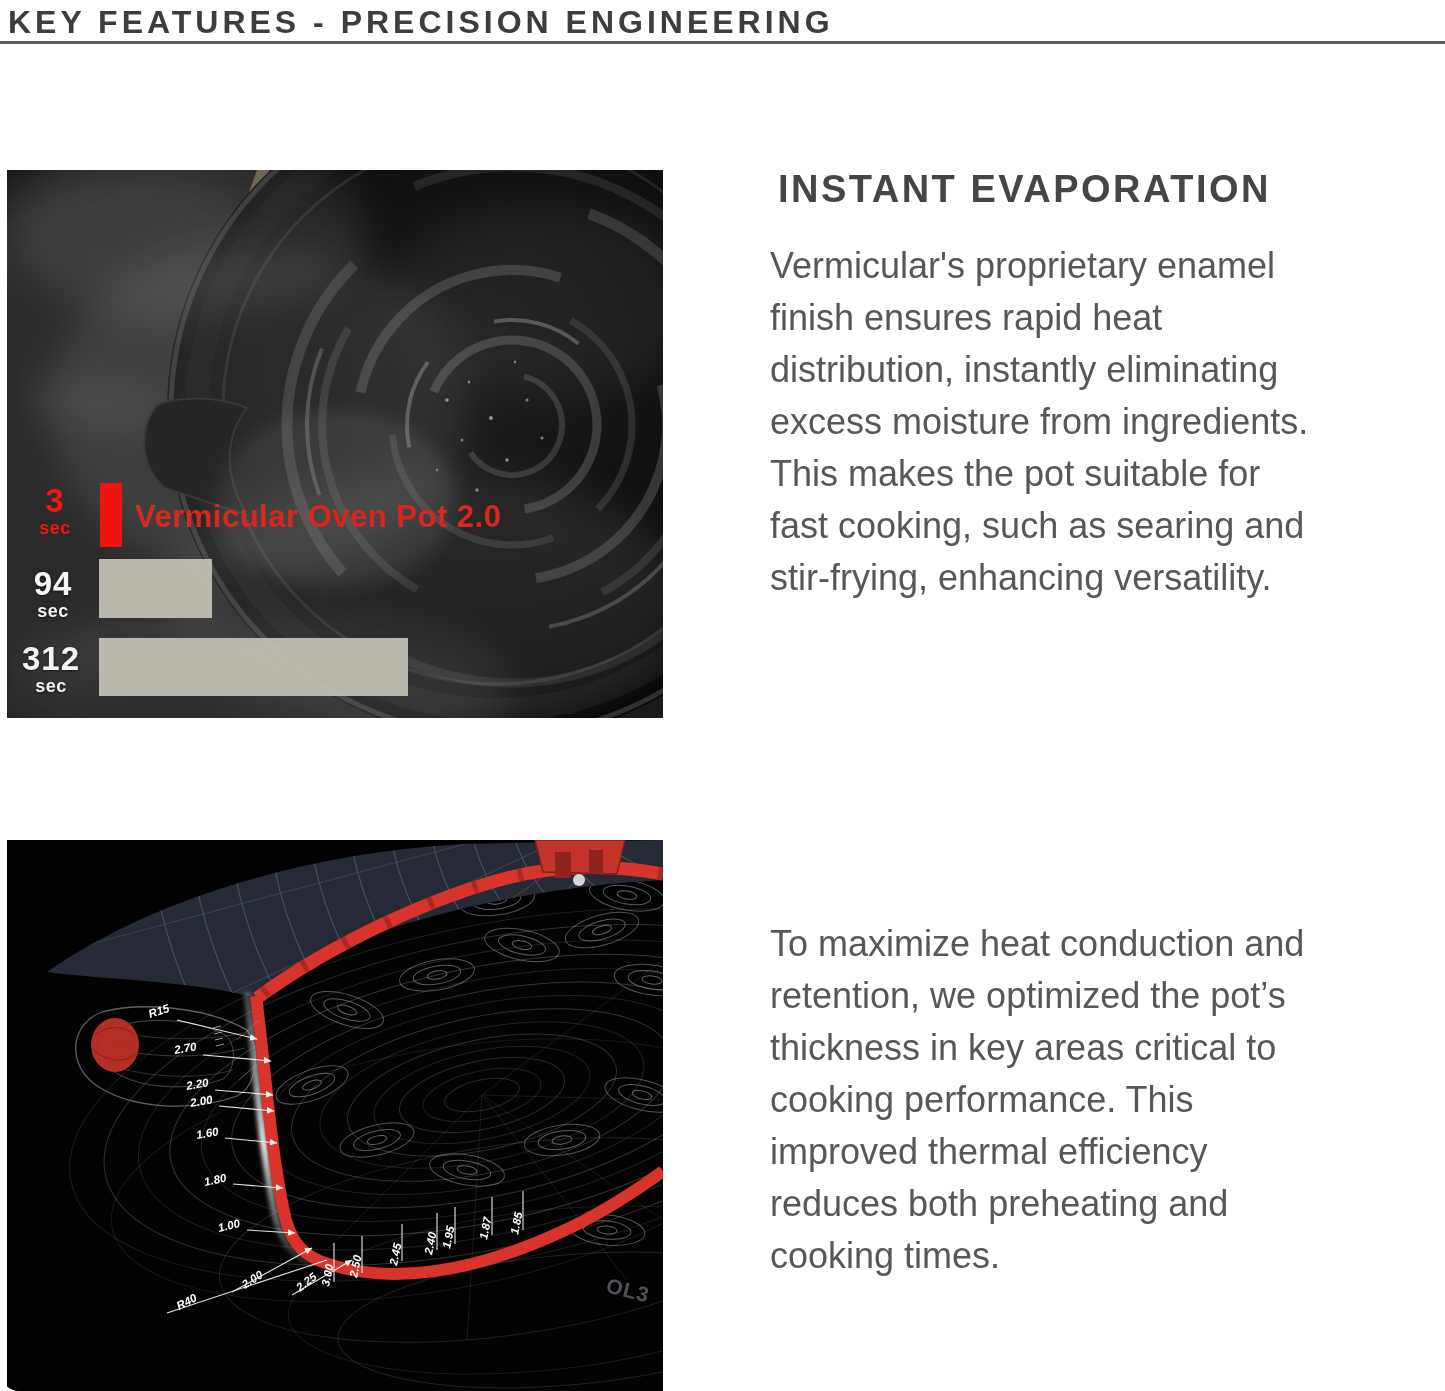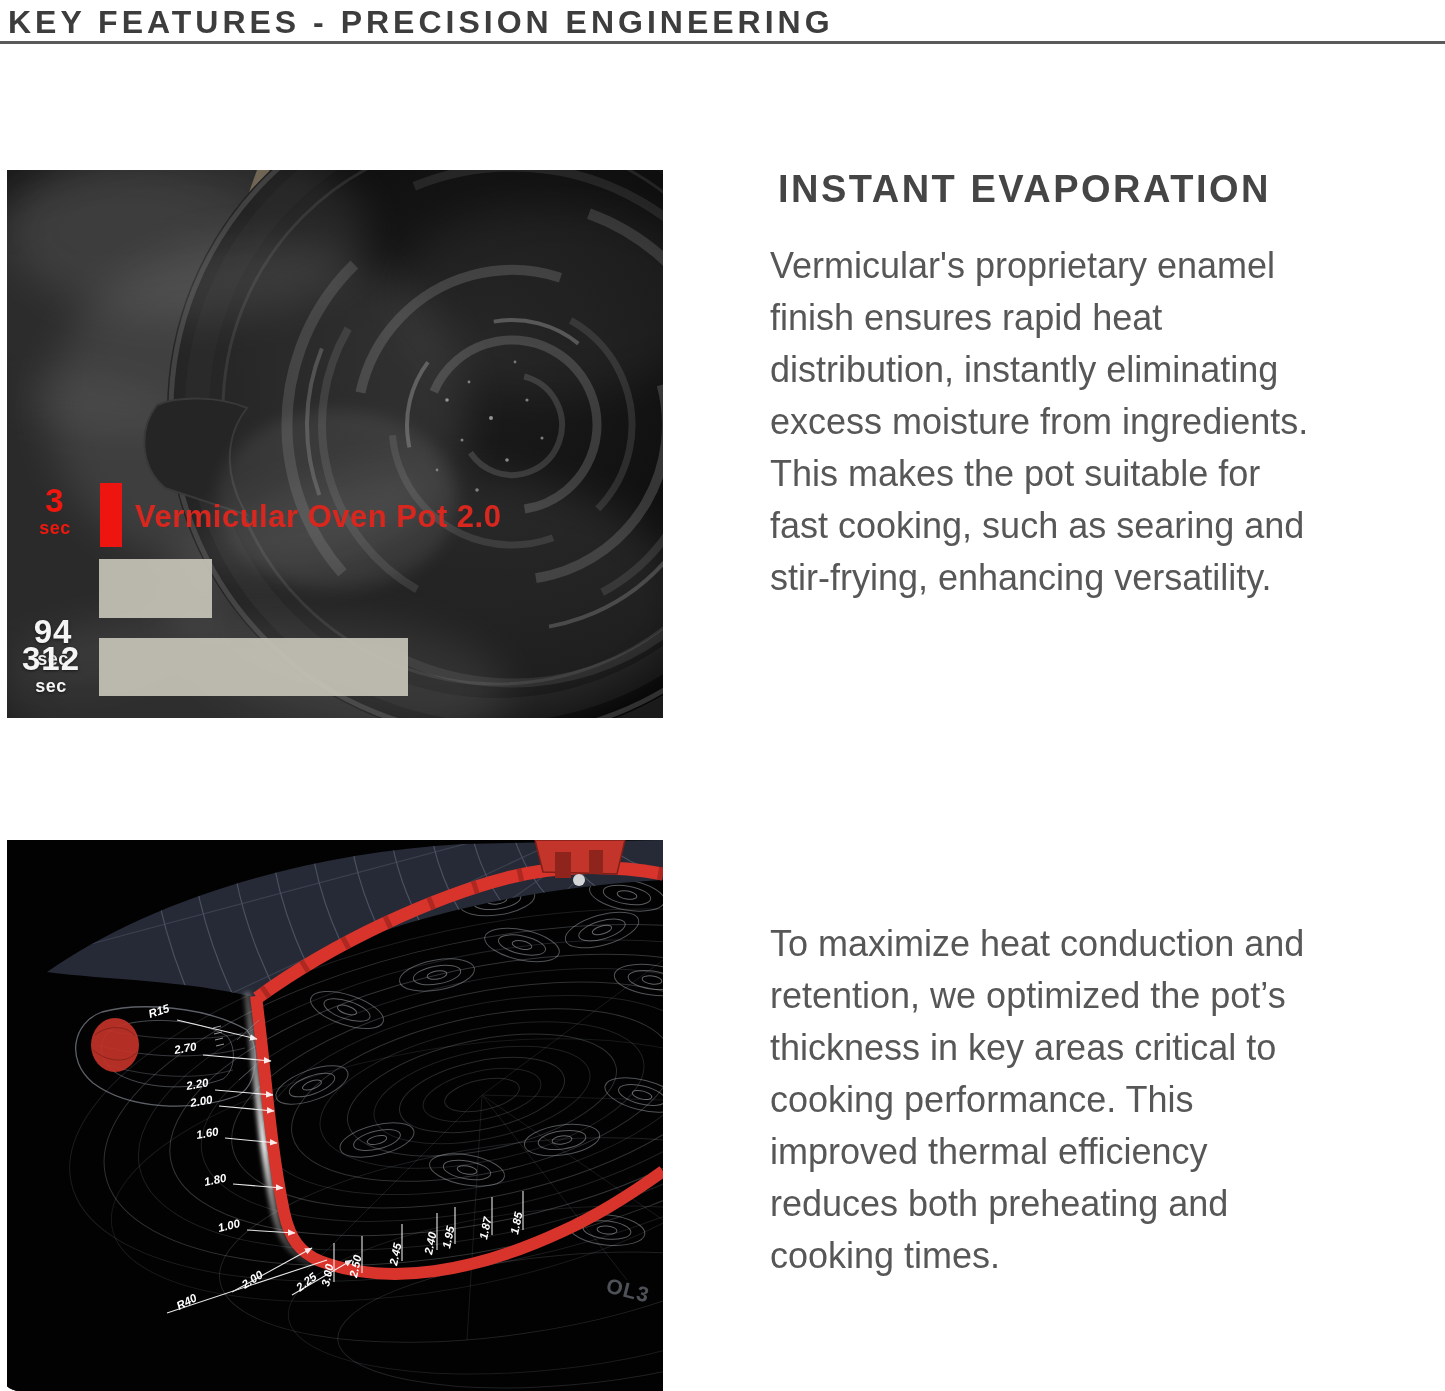--- a/index.html
+++ b/index.html
@@ -26,21 +26,21 @@
   .tval.red{color:#f2170e;text-shadow:none;}
   .tbar{position:absolute;}
   .bar-red{left:93px;top:313px;width:22px;height:64px;background:#ee1510;}
   .bar-g2{left:92px;top:389px;width:113px;height:59px;background:rgba(199,195,185,.92);}
   .bar-g3{left:92px;top:468px;width:309px;height:58px;background:rgba(199,195,185,.92);}
   .slabel{position:absolute;white-space:nowrap;font-weight:700;}
   .slabel.l1{left:128px;top:329px;font-size:31px;color:#d8271e;letter-spacing:.5px;}
   .slabel.l2{left:106px;top:405px;font-size:32px;color:#fdfdfd;text-shadow:0 1px 3px rgba(0,0,0,.35);}
   .slabel.l3{left:106px;top:480px;font-size:32px;color:#fdfdfd;text-shadow:0 1px 3px rgba(0,0,0,.35);}
   .v1{left:18px;top:316px;width:60px;}
-  .v2{left:12px;top:399px;width:68px;margin-top:48px;}
+  .v2{left:12px;top:399px;width:68px;}
   .v3{left:6px;top:474px;width:76px;text-align:right;}
 
   
   .h2{position:absolute;left:770px;font-size:38px;font-weight:700;letter-spacing:2.5px;
       color:#454545;white-space:nowrap;margin-left:8px;}
   .h2.first{top:168px;}
   .h2.second{top:838px;}
   .para{position:absolute;left:770px;width:680px;font-size:36px;line-height:52px;
         color:#575757;white-space:pre-line;}
   .para.first{top:240px;}

